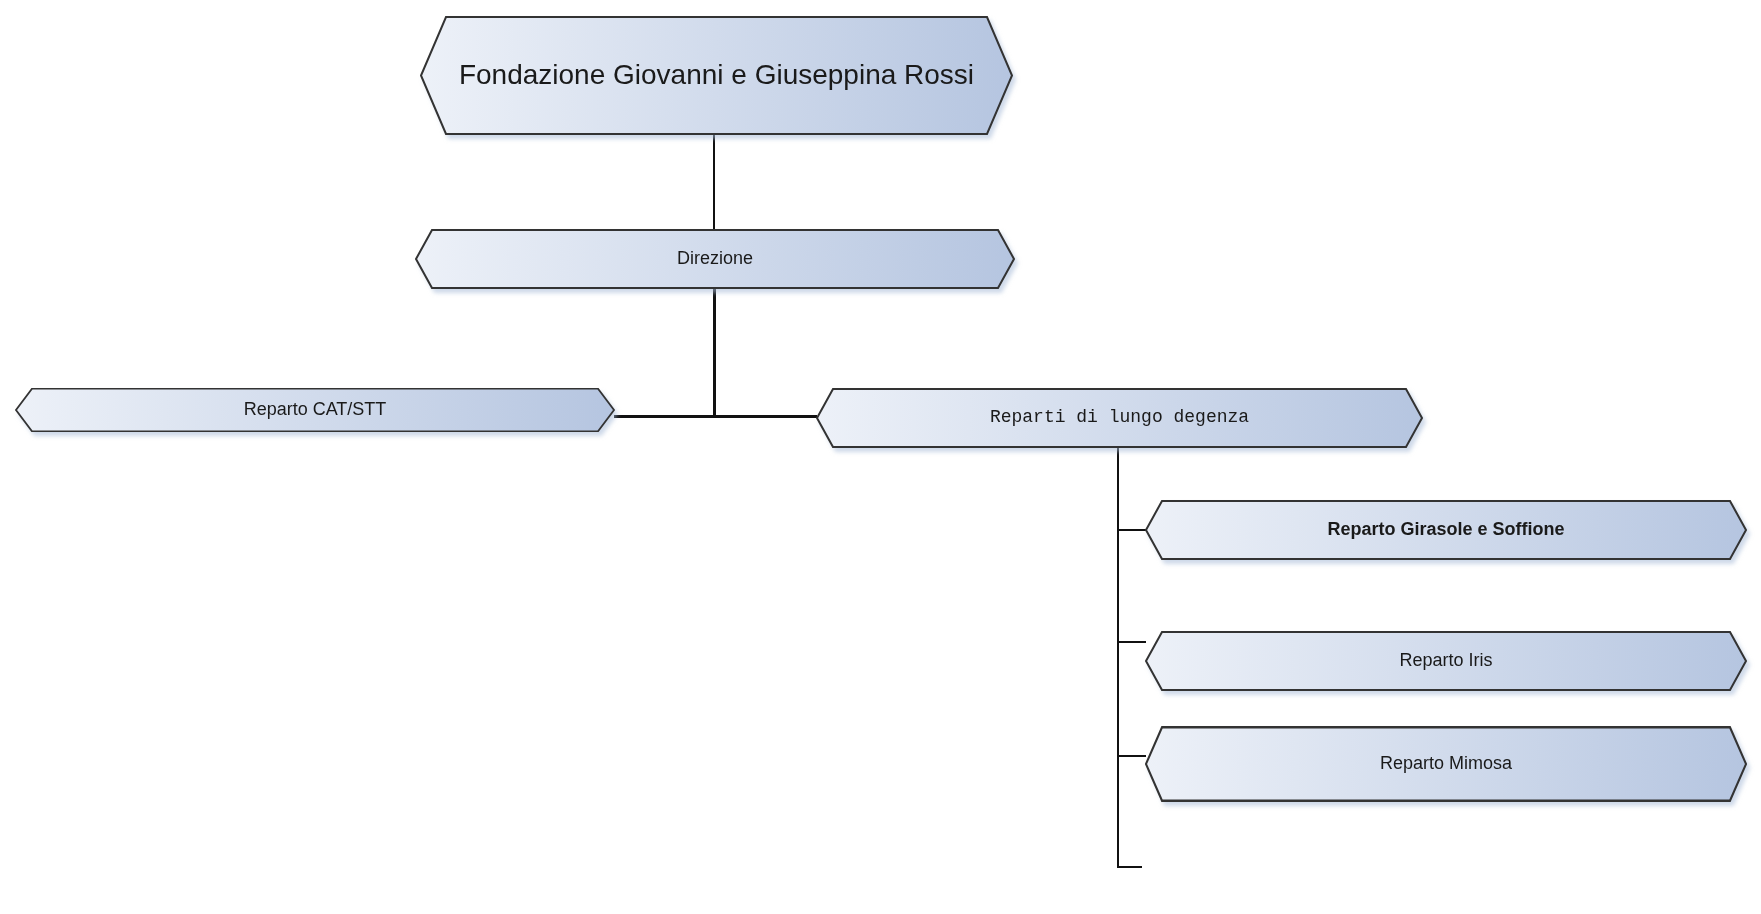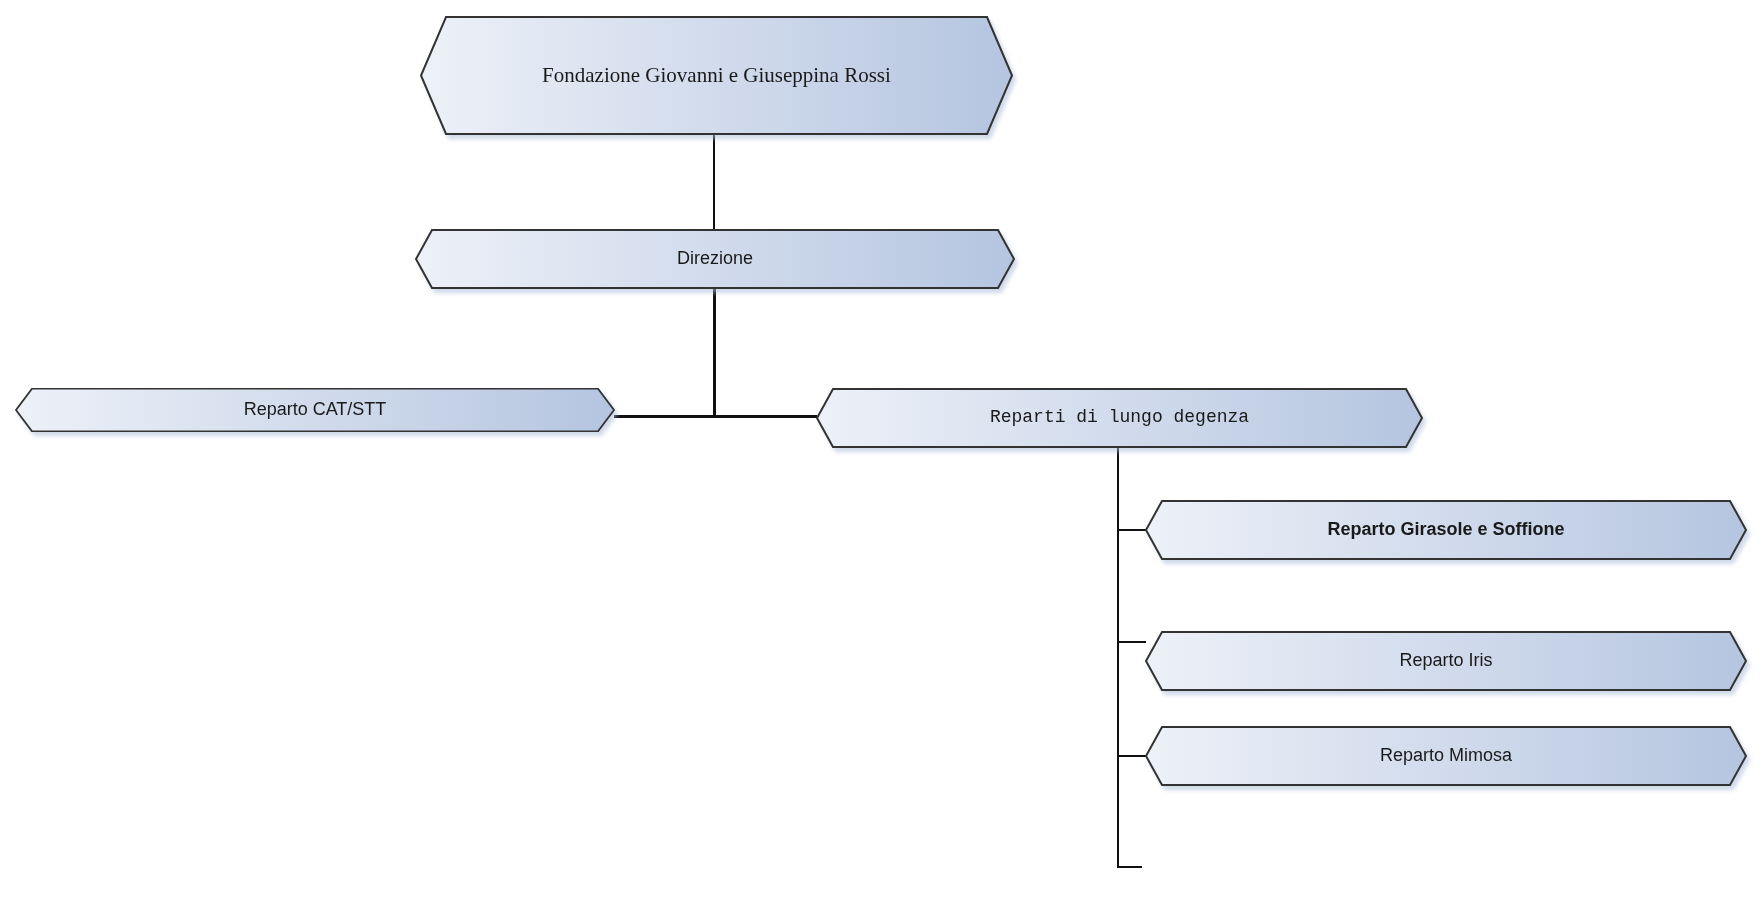--- a/index.html
+++ b/index.html
@@ -33,22 +33,21 @@
     flex-direction: column;
     align-items: center;
     justify-content: center;
     text-align: center;
     color: #1a1a1a;
     font-size: 18px;
     line-height: 1.32;
     white-space: nowrap;
   }
   .node.big .label {
-    font-size: 21px;
-    font-family: Liberation Serif, serif;
+    font-size: 28px;
   }
   .connector {
     position: absolute;
     background: #111111;
   }
 </style>
 </head>
 <body>
 
 <div id="canvas">
@@ -108,21 +107,21 @@
     <div class="label">Reparto Girasole e Soffione</div>
   </div>
 
   <div class="node" style="left:1145px; top:631px; width:602px; height:60px;">
     <svg class="shape" viewBox="0 0 602 60" preserveAspectRatio="none">
       <polygon points="17,1 585,1 601,30 585,59 17,59 1,30" fill="url(#hexGrad)" stroke-width="2" stroke="#333333"></polygon>
     </svg>
     <div class="label">Reparto Iris</div>
   </div>
 
-  <div class="node" style="left:1145px; top:726px; width:602px; height:60px;">
+  <div class="node" style="left:1145px; top:726px; width:602px; height:76px;">
     <svg class="shape" viewBox="0 0 602 60" preserveAspectRatio="none">
       <polygon points="17,1 585,1 601,30 585,59 17,59 1,30" fill="url(#hexGrad)" stroke-width="2" stroke="#333333"></polygon>
     </svg>
     <div class="label">Reparto Mimosa</div>
   </div>
 
 
 </div>
 
 </body></html>

